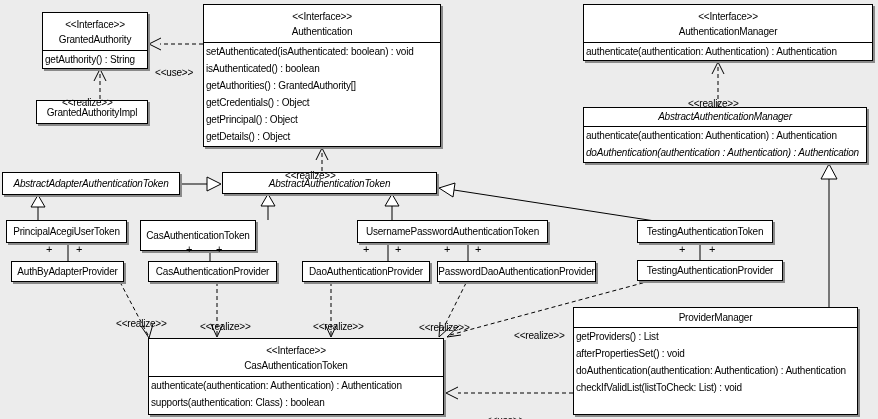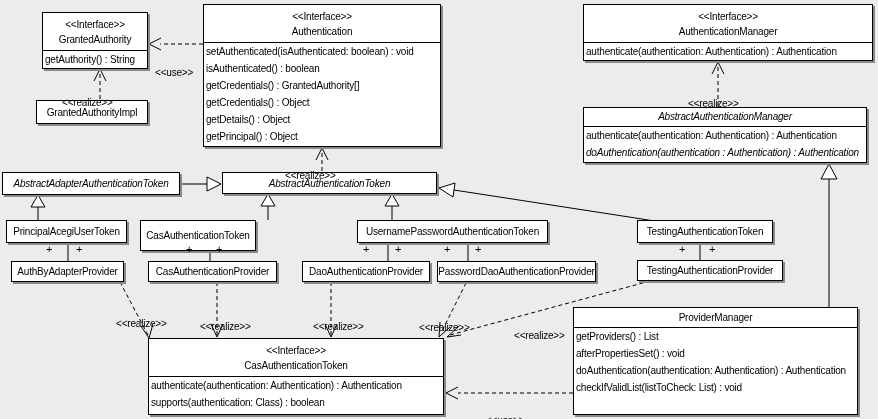--- a/index.html
+++ b/index.html
@@ -167,24 +167,24 @@
   </div>
 
   <div class="box" style="left:203px; top:4px; width:238px; height:143px">
     <div class="hdr">
       <div class="line">&lt;&lt;Interface&gt;&gt;</div>
       <div class="line">Authentication</div>
     </div>
     <div>
       <div class="m">setAuthenticated(isAuthenticated: boolean) : void</div>
       <div class="m">isAuthenticated() : boolean</div>
-      <div class="m">getCredentials() : GrantedAuthority[]</div>
+      <div class="m">getAuthorities() : GrantedAuthority[]</div>
       <div class="m">getCredentials() : Object</div>
+      <div class="m">getPrincipal() : Object</div>
       <div class="m">getDetails() : Object</div>
-      <div class="m">getPrincipal() : Object</div>
     </div>
   </div>
 
   <div class="box" style="left:583px; top:4px; width:290px; height:57px">
     <div class="hdr">
       <div class="line">&lt;&lt;Interface&gt;&gt;</div>
       <div class="line">AuthenticationManager</div>
     </div>
     <div>
       <div class="m">authenticate(authentication: Authentication) : Authentication</div>

